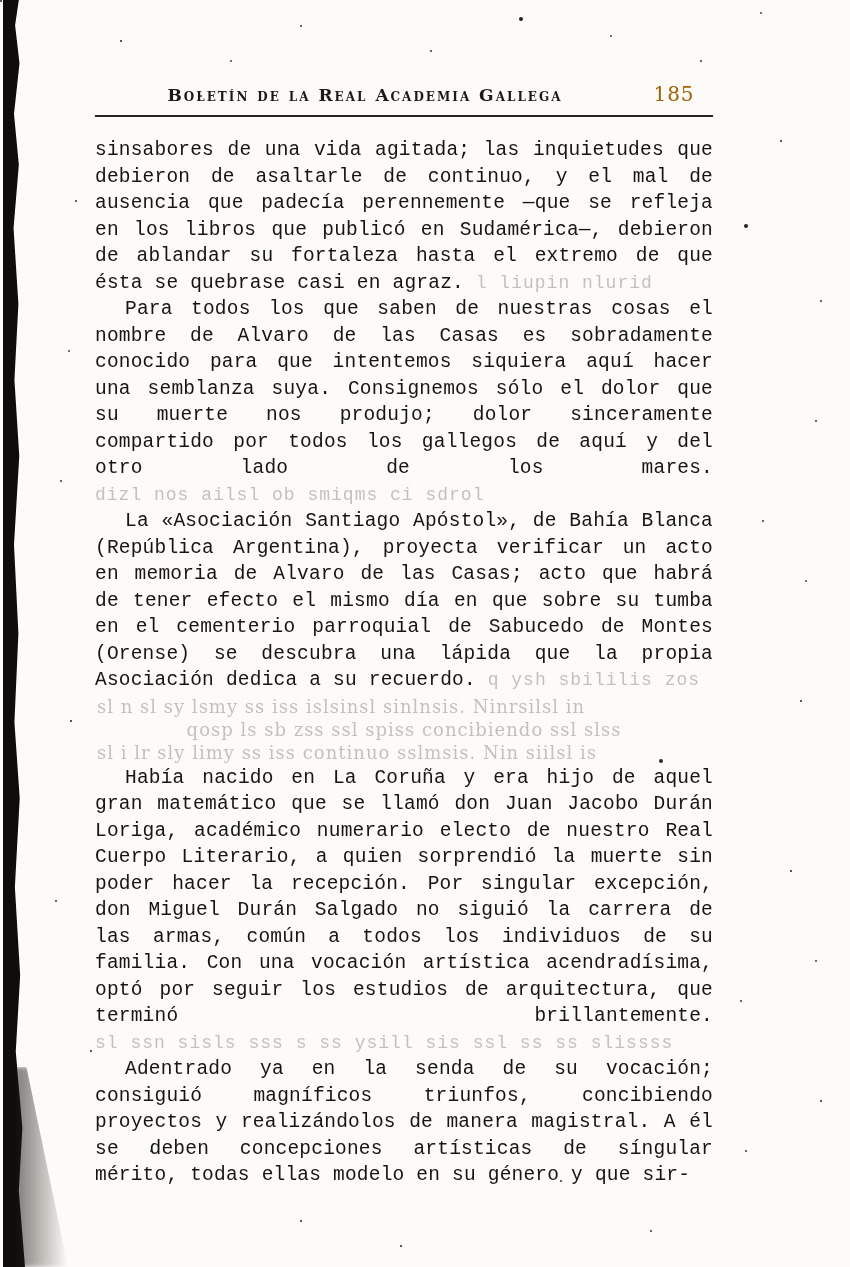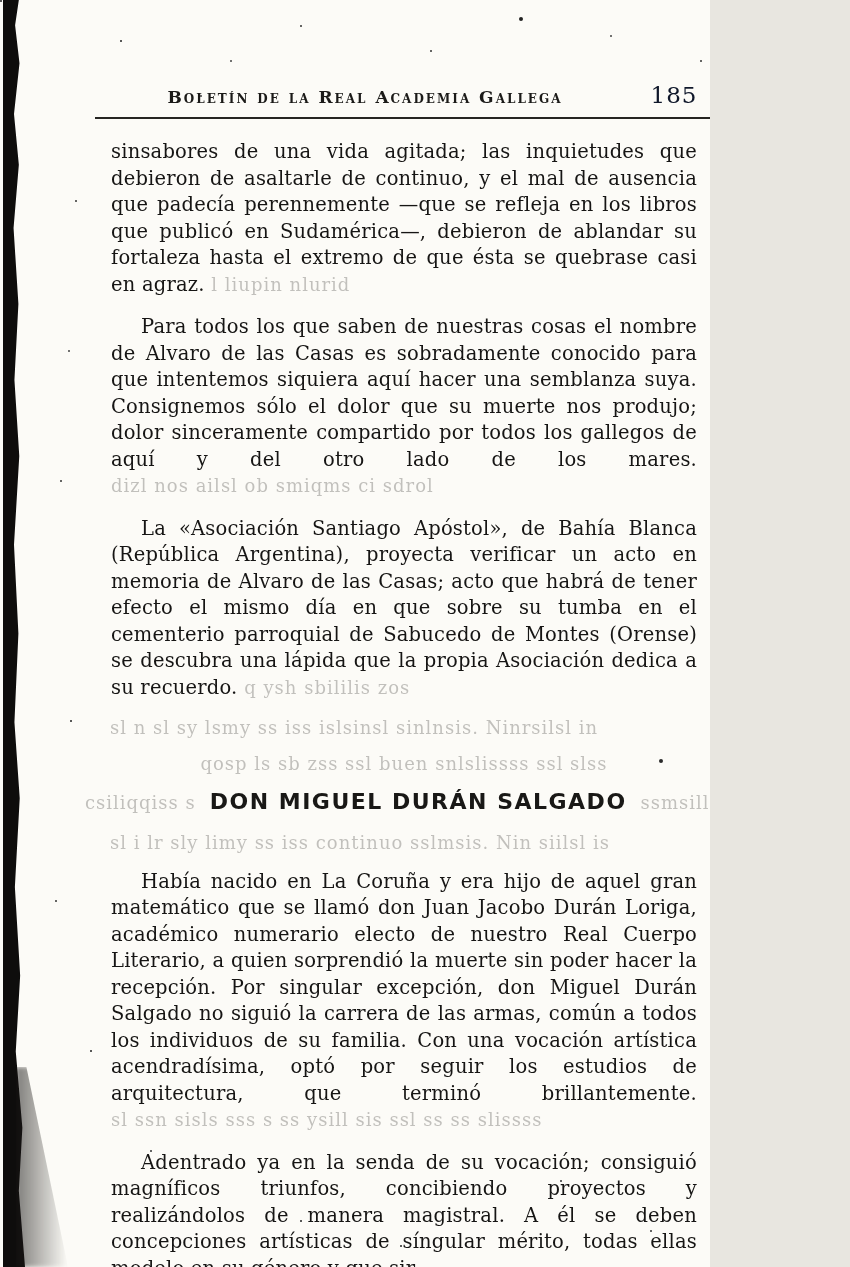--- a/index.html
+++ b/index.html
@@ -1,17 +1,17 @@
 <!DOCTYPE html>
 <html><head>
 <meta charset="utf-8">
 <style>
   html,body { margin:0; padding:0; background:#e8e6e0; }
   .page {
-    position:relative; width:710px; height:1267px;
+    position:relative; width:850px; height:1267px;
     background:#fcfbf7; overflow:hidden;
     font-family:"DejaVu Serif","Liberation Serif",serif;
     color:#161514;
   }
   
   .binding {
     position:absolute; left:3px; top:0; width:22px; height:100%;
     background:#0e0d0c;
     clip-path:polygon(0% 0%, 72% 0%, 55% 2%, 75% 5%, 50% 9%, 72% 13%, 48% 18%,
       70% 24%, 52% 30%, 74% 36%, 50% 43%, 70% 50%, 52% 57%, 76% 63%, 54% 70%,
@@ -37,33 +37,33 @@
       805px 580px 0 #444, 745px 1150px 0 #333, 200px 95px 0 #444,
       660px 760px 0 1px #2a2a2a, 815px 960px 0 #444;
   }
   .text-block { position:absolute; left:95px; top:82px; width:618px; }
   .running-header { display:flex; align-items:baseline; }
   .header-title {
     width:540px; text-align:center;
     font-variant:small-caps; letter-spacing:2px;
     font-size:17px; font-weight:bold; color:#1b1a18;
   }
-  .header-page { flex:1; text-align:center; font-size:23px; letter-spacing:1px; color:#0f172a; }
+  .header-page { flex:1; text-align:center; font-size:20px; letter-spacing:1px; color:#a16207; }
   .header-rule { margin-top:9px; height:2px; background:#262522; }
   .body-text {
     margin-top:20px; font-size:19.5px; line-height:26.5px;
     text-align:justify; letter-spacing:0.2px;
   }
-  .para { margin:16px; }
+  .para { margin:0;font-family:Liberation Mono, monospace; }
   .ind { text-indent:30px; }
   .bleed {
     color:#3c3a36; opacity:0.30; filter:blur(0.5px);
     font-size:18px; letter-spacing:1px; white-space:nowrap;
   }
-  .bleed-line { margin:15px; line-height:21px; text-indent:0; overflow:hidden; }
+  .bleed-line { margin:2px; line-height:21px; text-indent:0; overflow:hidden; }
   .bleed-line.center { text-align:center; }
   .heading-row {
     display:flex; justify-content:center; align-items:baseline;
     gap:14px; margin:4px 0 2px 0;
   }
   .section-heading {
     margin:0; font-family:"DejaVu Sans","Liberation Sans",sans-serif;
     font-weight:bold; font-size:22px; letter-spacing:1.5px;
     color:#191816; white-space:nowrap;
   }
@@ -89,27 +89,22 @@
 
       <p class="para"><span>sinsabores de una vida agitada; las inquietudes que debieron de asaltarle de continuo, y el mal de ausencia que padecía perennemente —que se refleja en los libros que publicó en Sudamérica—, debieron de ablandar su fortaleza hasta el extremo de que ésta se quebrase casi en agraz.</span><span class="bleed"> l liupin  nlurid</span></p>
 
       <p class="para ind"><span>Para todos los que saben de nuestras cosas el nombre de Alvaro de las Casas es sobradamente conocido para que intentemos siquiera aquí hacer una semblanza suya. Consignemos sólo el dolor que su muerte nos produjo; dolor sinceramente compartido por todos los gallegos de aquí y del otro lado de los mares.</span><span class="bleed"> dizl nos ailsl ob smiqms ci sdrol</span></p>
 
       <p class="para ind"><span>La «Asociación Santiago Apóstol», de Bahía Blanca (República Argentina), proyecta verificar un acto en memoria de Alvaro de las Casas; acto que habrá de tener efecto el mismo día en que sobre su tumba en el cementerio parroquial de Sabucedo de Montes (Orense) se descubra una lápida que la propia Asociación dedica a su recuerdo.</span><span class="bleed"> q ysh sbililis zos</span></p>
 
 
 
       <p class="bleed-line bleed">sl n sl  sy lsmy ss iss islsinsl   sinlnsis.   Ninrsilsl  in</p>
-      <p class="bleed-line bleed center">qosp  ls sb zss  ssl buen  snlslissss  ssl  slss</p>
+      <p class="bleed-line bleed center">qosp  ls sb zss  ssl spiss  concibiendo  ssl  slss</p>
 
-      <div class="heading-row">
-        <span class="bleed">csiliqqiss s</span>
-        <h2 class="section-heading">DON MIGUEL DURÁN SALGADO</h2>
-        <span class="bleed">ssmsill l</span>
-      </div>
 
       <p class="bleed-line bleed">sl  i  lr  sly limy ss iss  continuo   sslmsis.   Nin siilsl   is</p>
 
 
       <p class="para ind"><span>Había nacido en La Coruña y era hijo de aquel gran matemático que se llamó don Juan Jacobo Durán Loriga, académico numerario electo de nuestro Real Cuerpo Literario, a quien sorprendió la muerte sin poder hacer la recepción. Por singular excepción, don Miguel Durán Salgado no siguió la carrera de las armas, común a todos los individuos de su familia. Con una vocación artística acendradísima, optó por seguir los estudios de arquitectura, que terminó brillantemente.</span><span class="bleed"> sl ssn  sisls sss  s ss ysill  sis ssl  ss ss slissss</span></p>
 
       <p class="para ind"><span>Adentrado ya en la senda de su vocación; consiguió magníficos triunfos, concibiendo proyectos y realizándolos de manera magistral. A él se deben concepciones artísticas de síngular mérito, todas ellas modelo en su género y que sir-</span></p>
 
     </div>
   </div>

